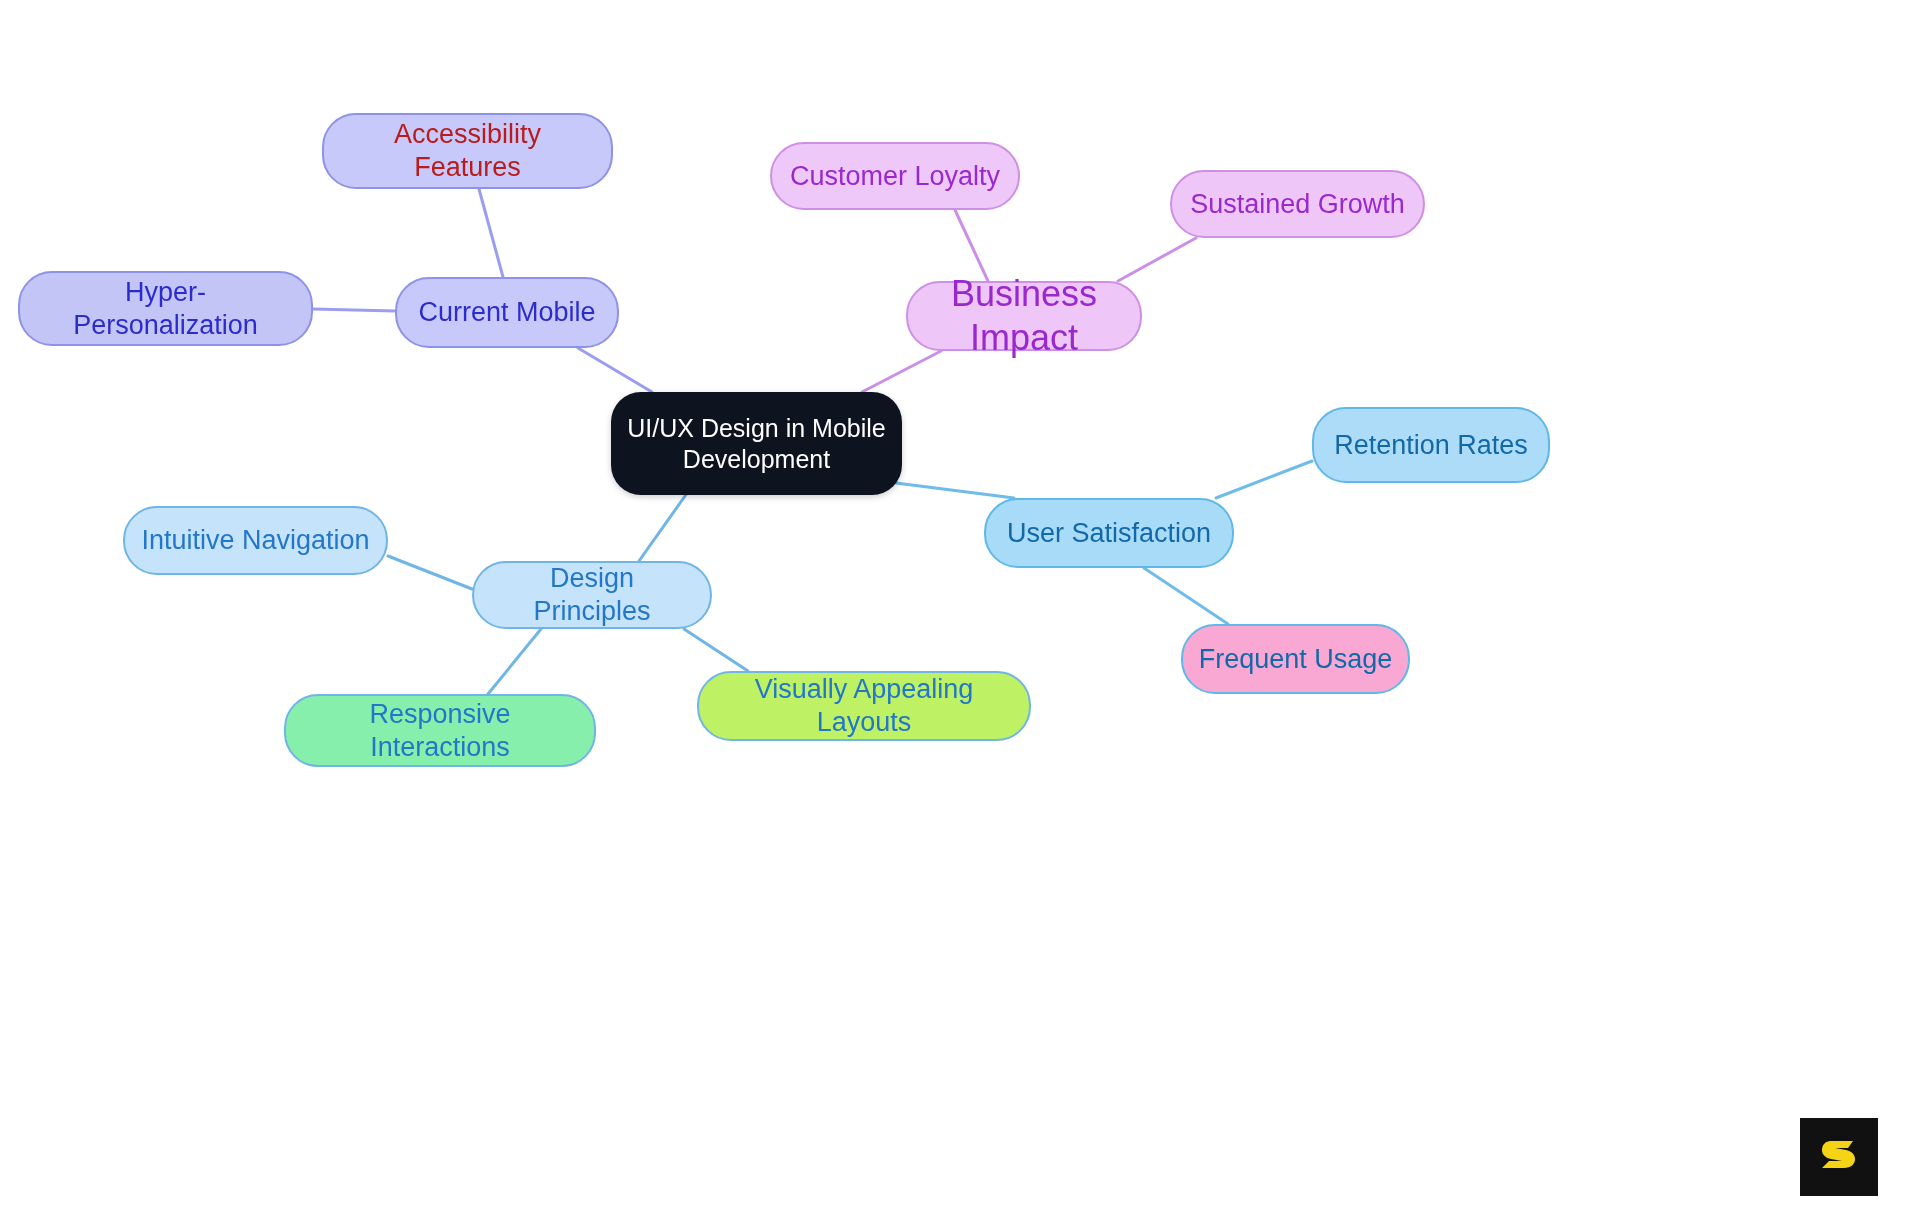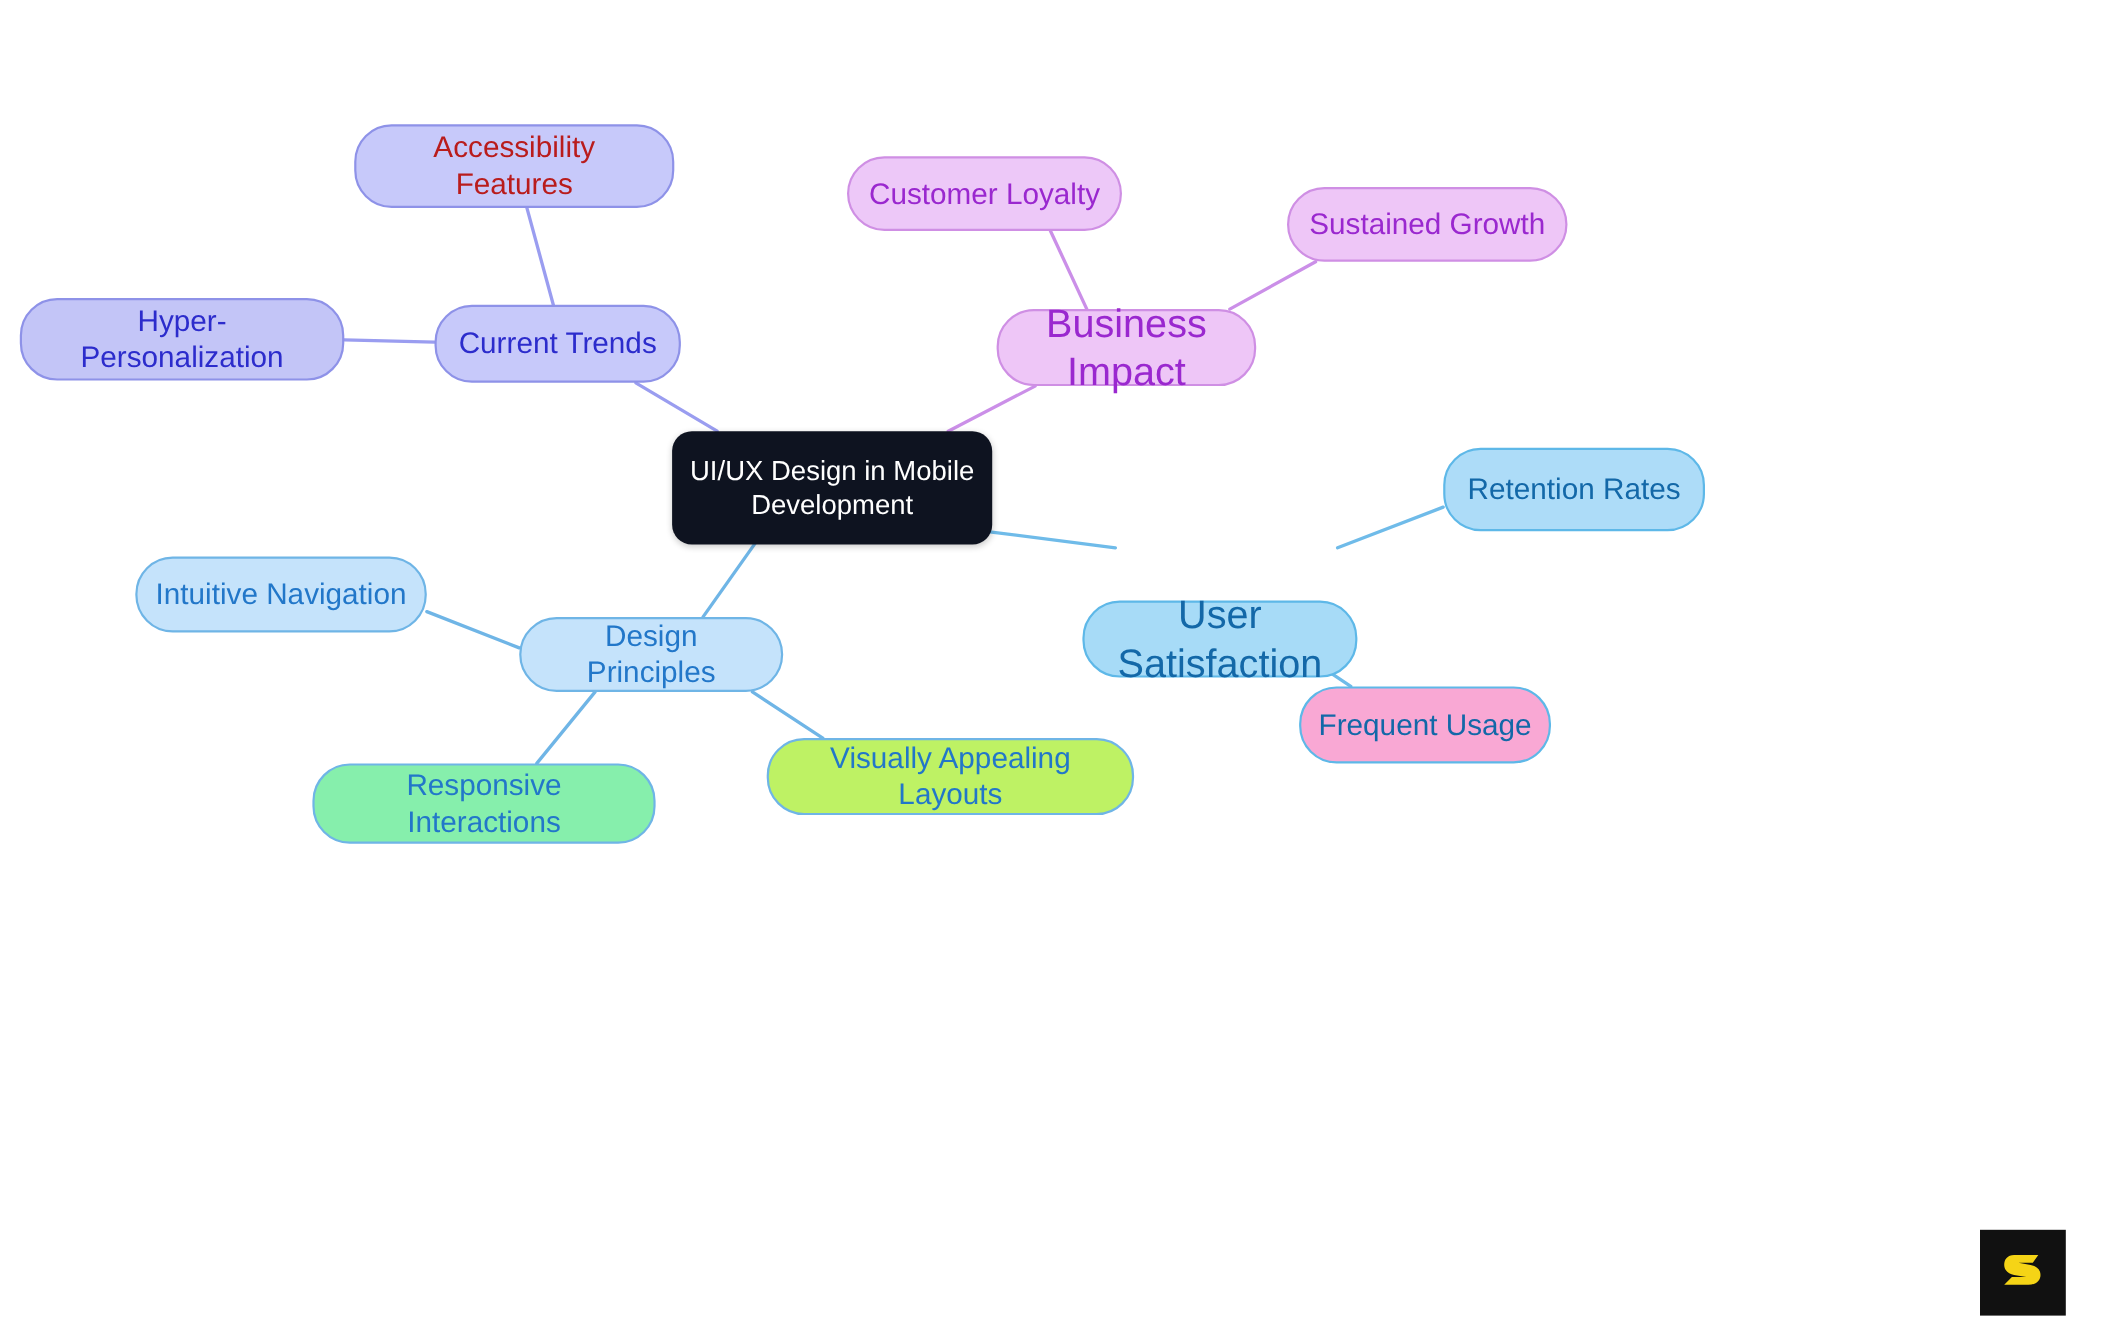--- a/index.html
+++ b/index.html
@@ -32,21 +32,21 @@
     text-align: center;
     border-radius: 34px;
     border-style: solid;
     border-width: 2px;
     line-height: 1.22;
     white-space: pre-line;
     padding: 6px 14px;
   }
 
   .node.root {
-    border-radius: 18px;
+    border-radius: 30px;
     border-width: 0;
     box-shadow: 0 2px 6px rgba(0,0,0,0.20);
   }
 
   .logo-badge {
     position: absolute;
     background: #111111;
     display: flex;
     align-items: center;
     justify-content: center;
@@ -70,27 +70,27 @@
       <polyline points="1144,568 1228,624" fill="none" stroke="#6fbbe9" stroke-width="3" stroke-linecap="round" stroke-linejoin="round"></polyline>
       <polyline points="690,489 639,561" fill="none" stroke="#6fb5e6" stroke-width="3" stroke-linecap="round" stroke-linejoin="round"></polyline>
       <polyline points="472,589 388,556" fill="none" stroke="#6fb5e6" stroke-width="3" stroke-linecap="round" stroke-linejoin="round"></polyline>
       <polyline points="541,629 488,694" fill="none" stroke="#6fb5e6" stroke-width="3" stroke-linecap="round" stroke-linejoin="round"></polyline>
       <polyline points="684,629 748,671" fill="none" stroke="#6fb5e6" stroke-width="3" stroke-linecap="round" stroke-linejoin="round"></polyline>
     </svg>
 
   <div id="node-layer">
       <div class="node root" style="left: 611px; top: 392px; width: 291px; height: 103px; background: rgb(14, 19, 32); border-color: rgb(14, 19, 32); color: rgb(255, 255, 255); font-size: 25px;"><span>UI/UX Design in Mobile
 Development</span></div>
-      <div class="node" style="left: 395px; top: 277px; width: 224px; height: 71px; background: rgb(199, 201, 250); border-color: rgb(142, 146, 232); color: rgb(44, 44, 204); font-size: 27px;"><span>Current Trends</span></div>
+      <div class="node" style="left: 395px; top: 277px; width: 224px; height: 71px; background: rgb(199, 201, 250); border-color: rgb(142, 146, 232); color: rgb(44, 44, 204); font-size: 27px;"><span>Current Mobile</span></div>
       <div class="node" style="left: 322px; top: 113px; width: 291px; height: 76px; background: rgb(199, 201, 250); border-color: rgb(142, 146, 232); color: #b91c1c; font-size: 27px;"><span>Accessibility Features</span></div>
       <div class="node" style="left: 18px; top: 271px; width: 295px; height: 75px; background: rgb(195, 197, 247); border-color: rgb(142, 146, 232); color: rgb(44, 44, 204); font-size: 27px;"><span>Hyper-Personalization</span></div>
       <div class="node" style="left: 906px; top: 281px; width: 236px; height: 70px; background: rgb(238, 198, 247); border-color: rgb(207, 143, 228); color: rgb(154, 40, 207); font-size: 36px;"><span>Business Impact</span></div>
       <div class="node" style="left: 770px; top: 142px; width: 250px; height: 68px; background: rgb(237, 200, 248); border-color: rgb(207, 143, 228); color: rgb(154, 40, 207); font-size: 27px;"><span>Customer Loyalty</span></div>
       <div class="node" style="left: 1170px; top: 170px; width: 255px; height: 68px; background: rgb(238, 198, 247); border-color: rgb(207, 143, 228); color: rgb(154, 40, 207); font-size: 27px;"><span>Sustained Growth</span></div>
-      <div class="node" style="left: 984px; top: 498px; width: 250px; height: 70px; background: rgb(167, 219, 247); border-color: rgb(94, 184, 232); color: rgb(19, 104, 168); font-size: 36px; margin-top: 48px;"><span>User Satisfaction</span></div>
+      <div class="node" style="left: 984px; top: 498px; width: 250px; height: 70px; background: rgb(167, 219, 247); border-color: rgb(94, 184, 232); color: rgb(19, 104, 168); font-size: 27px;"><span>User Satisfaction</span></div>
       <div class="node" style="left: 1312px; top: 407px; width: 238px; height: 76px; background: rgb(173, 220, 248); border-color: rgb(94, 184, 232); color: rgb(19, 104, 168); font-size: 27px;"><span>Retention Rates</span></div>
       <div class="node" style="left: 1181px; top: 624px; width: 229px; height: 70px; background: #f9a8d4; border-color: rgb(94, 184, 232); color: rgb(19, 104, 168); font-size: 27px;"><span>Frequent Usage</span></div>
       <div class="node" style="left: 472px; top: 561px; width: 240px; height: 68px; background: rgb(197, 227, 251); border-color: rgb(111, 181, 230); color: rgb(34, 119, 201); font-size: 27px;"><span>Design Principles</span></div>
       <div class="node" style="left: 123px; top: 506px; width: 265px; height: 69px; background: rgb(197, 227, 251); border-color: rgb(111, 181, 230); color: rgb(34, 119, 201); font-size: 27px; text-align: right;"><span>Intuitive Navigation</span></div>
       <div class="node" style="left: 284px; top: 694px; width: 312px; height: 73px; background: #86efac; border-color: rgb(111, 181, 230); color: rgb(34, 119, 201); font-size: 27px;"><span>Responsive Interactions</span></div>
       <div class="node" style="left: 697px; top: 671px; width: 334px; height: 70px; background: #bef264; border-color: rgb(111, 181, 230); color: rgb(34, 119, 201); font-size: 27px;"><span>Visually Appealing Layouts</span></div>
     </div>
 
   <div class="logo-badge" style="left: 1800px; top: 1118px; width: 78px; height: 78px; background: rgb(17, 17, 17);">
     <svg width="44" height="44" viewBox="0 0 44 44">

